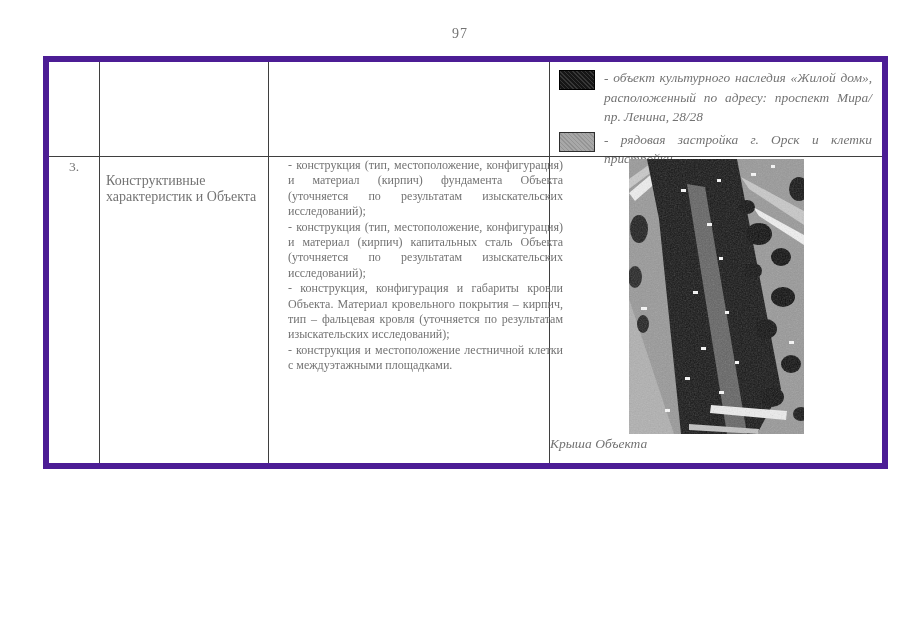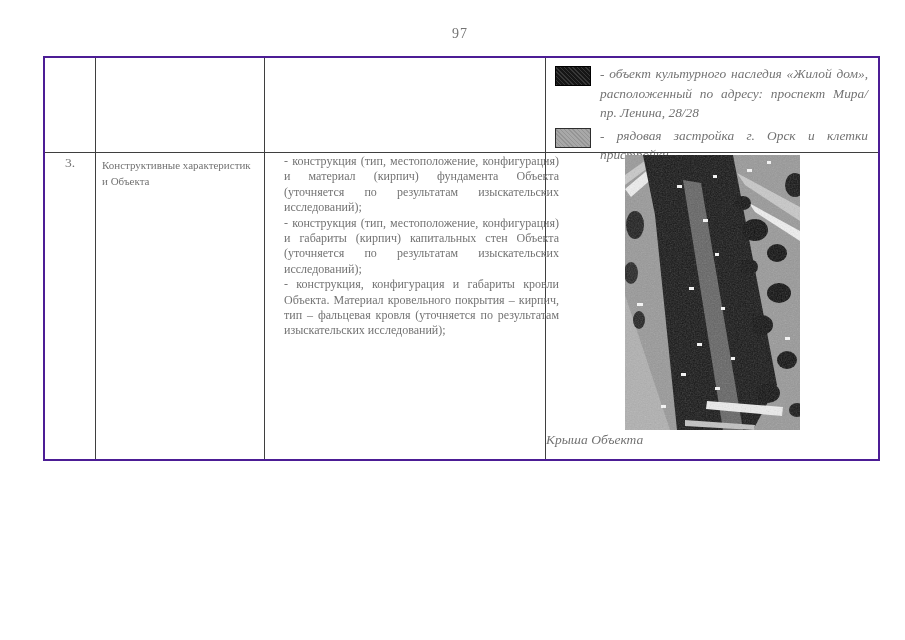--- a/index.html
+++ b/index.html
@@ -7,29 +7,29 @@
     position:relative; width:905px; height:640px; background:#ffffff;
     font-family:"Liberation Serif", serif; color:#737373; overflow:hidden;padding-left:8px;
   }
   .pagenum {
     position:absolute; top:26px; left:460px; transform:translateX(-50%);
     font-size:14px; letter-spacing:1px;
   }
   
   .tbl {
     position:absolute; left:43px; top:56px; width:833px; height:401px;
-    border:2px solid #4c1d95;
+    border:6px solid #4c1d95;
   }
   .vline { position:absolute; top:0; bottom:0; width:1px; background:#3f3f3f; }
   .v1 { left:50px; } .v2 { left:219px; } .v3 { left:500px; }
   .hline { position:absolute; left:0; right:0; height:1px; background:#3f3f3f; top:94px; }
   
   .cell { position:absolute; box-sizing:border-box; }
   .cell-num   { left:0; top:94px; width:50px; padding-top:3px; text-align:center; font-size:13.5px; }
-  .cell-cat   { left:51px; top:96px; width:168px; padding:3px 5px 0 6px; font-size:11px; line-height:16px; }
+  .cell-cat   { left:51px; top:108px; width:168px; padding:3px 5px 0 6px; font-size:14px; line-height:16px; }
   .cell-body  { left:236px; top:94px; width:281px; padding:2px 3px 0 3px; font-size:12px; line-height:15.4px; text-align:justify; }
   .cell-body p { margin:0; text-align:justify; text-align-last:left; }
   .cell-legend { left:501px; top:0; width:332px; height:94px; }
   .legend-item { display:flex; align-items:flex-start; }
   .legend-item.first { margin-top:6px; }
   .legend-item.second { margin-top:3px; }
   .swatch { width:34px; height:18px; flex:none; margin:2px 9px 0 9px; }
   .swatch-black {
     background:#161616; border:1px solid #000;
     background-image:repeating-linear-gradient(45deg, rgba(255,255,255,.14) 0 1px, transparent 1px 3px);
@@ -73,22 +73,23 @@
         <div class="swatch swatch-gray"></div>
         <div class="legend-text">- рядовая застройка г. Орск и клетки пристройки</div>
       </div>
     </div>
 
     <div class="cell cell-num">3.</div>
     <div class="cell cell-cat">Конструктивные характеристик и Объекта</div>
 
     <div class="cell cell-body">
       <p>- конструкция (тип, местоположение, конфигурация) и материал (кирпич) фундамента Объекта (уточняется по результатам изыскательских исследований);</p>
-      <p>- конструкция (тип, местоположение, конфигурация) и габариты (кирпич) капитальных стен Объекта (уточняется по результатам изыскательских исследований);</p>
+      <p>- конструкция (тип, местоположение, конфигурация) и материал (кирпич) капитальных сталь Объекта (уточняется по результатам изыскательских исследований);</p>
       <p>- конструкция, конфигурация и габариты кровли Объекта. Материал кровельного покрытия – кирпич, тип – фальцевая кровля (уточняется по результатам изыскательских исследований);</p>
+      <p>- конструкция и местоположение лестничной клетки с междуэтажными площадками.</p>
     </div>
 
     <div class="photo">
       <svg width="175" height="275" viewBox="0 0 175 275" xmlns="http://www.w3.org/2000/svg">
         <defs>
           <filter id="grain" x="0" y="0" width="100%" height="100%">
             <feTurbulence type="fractalNoise" baseFrequency="0.75" numOctaves="2" stitchTiles="stitch"></feTurbulence>
             <feColorMatrix type="saturate" values="0"></feColorMatrix>
           </filter>
         </defs>

